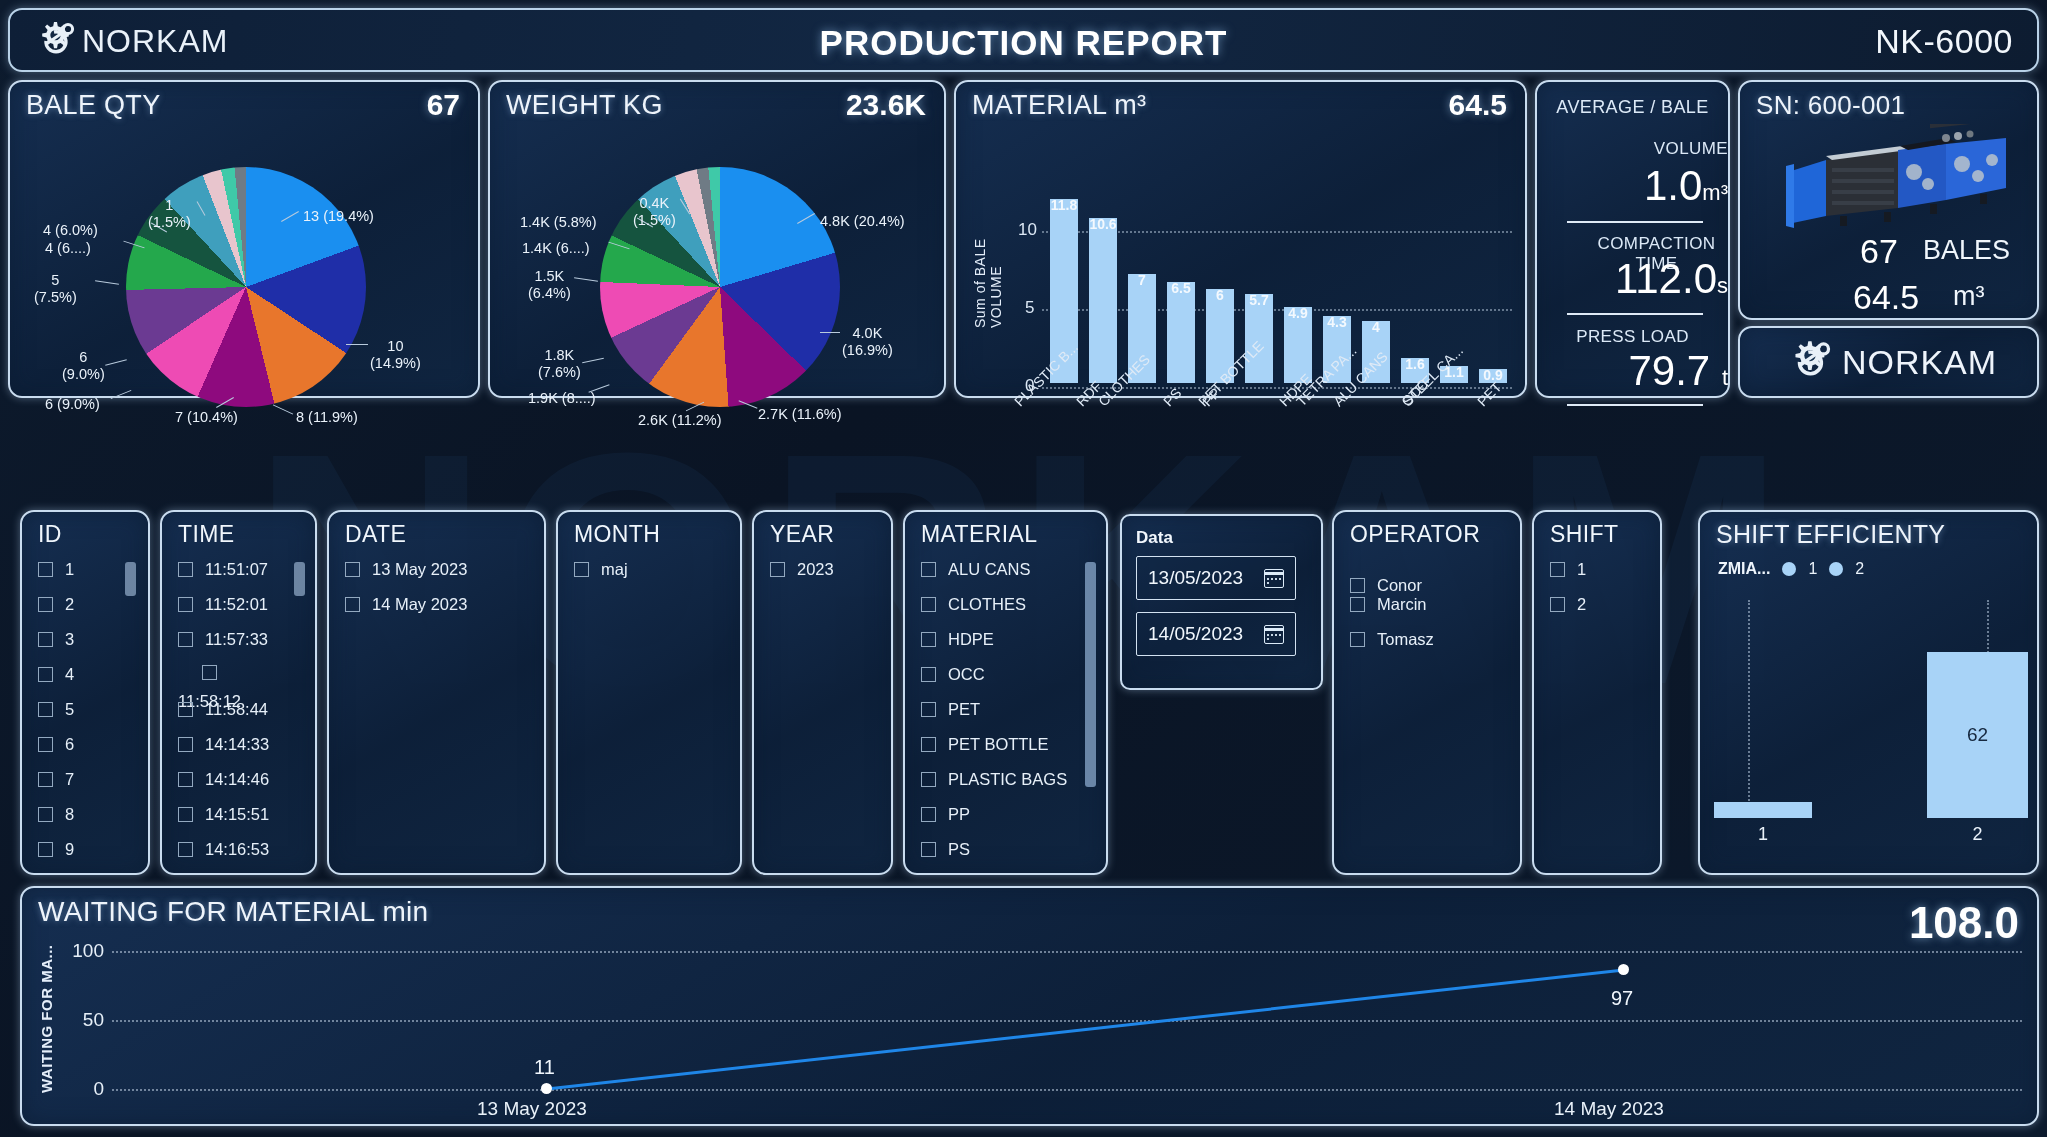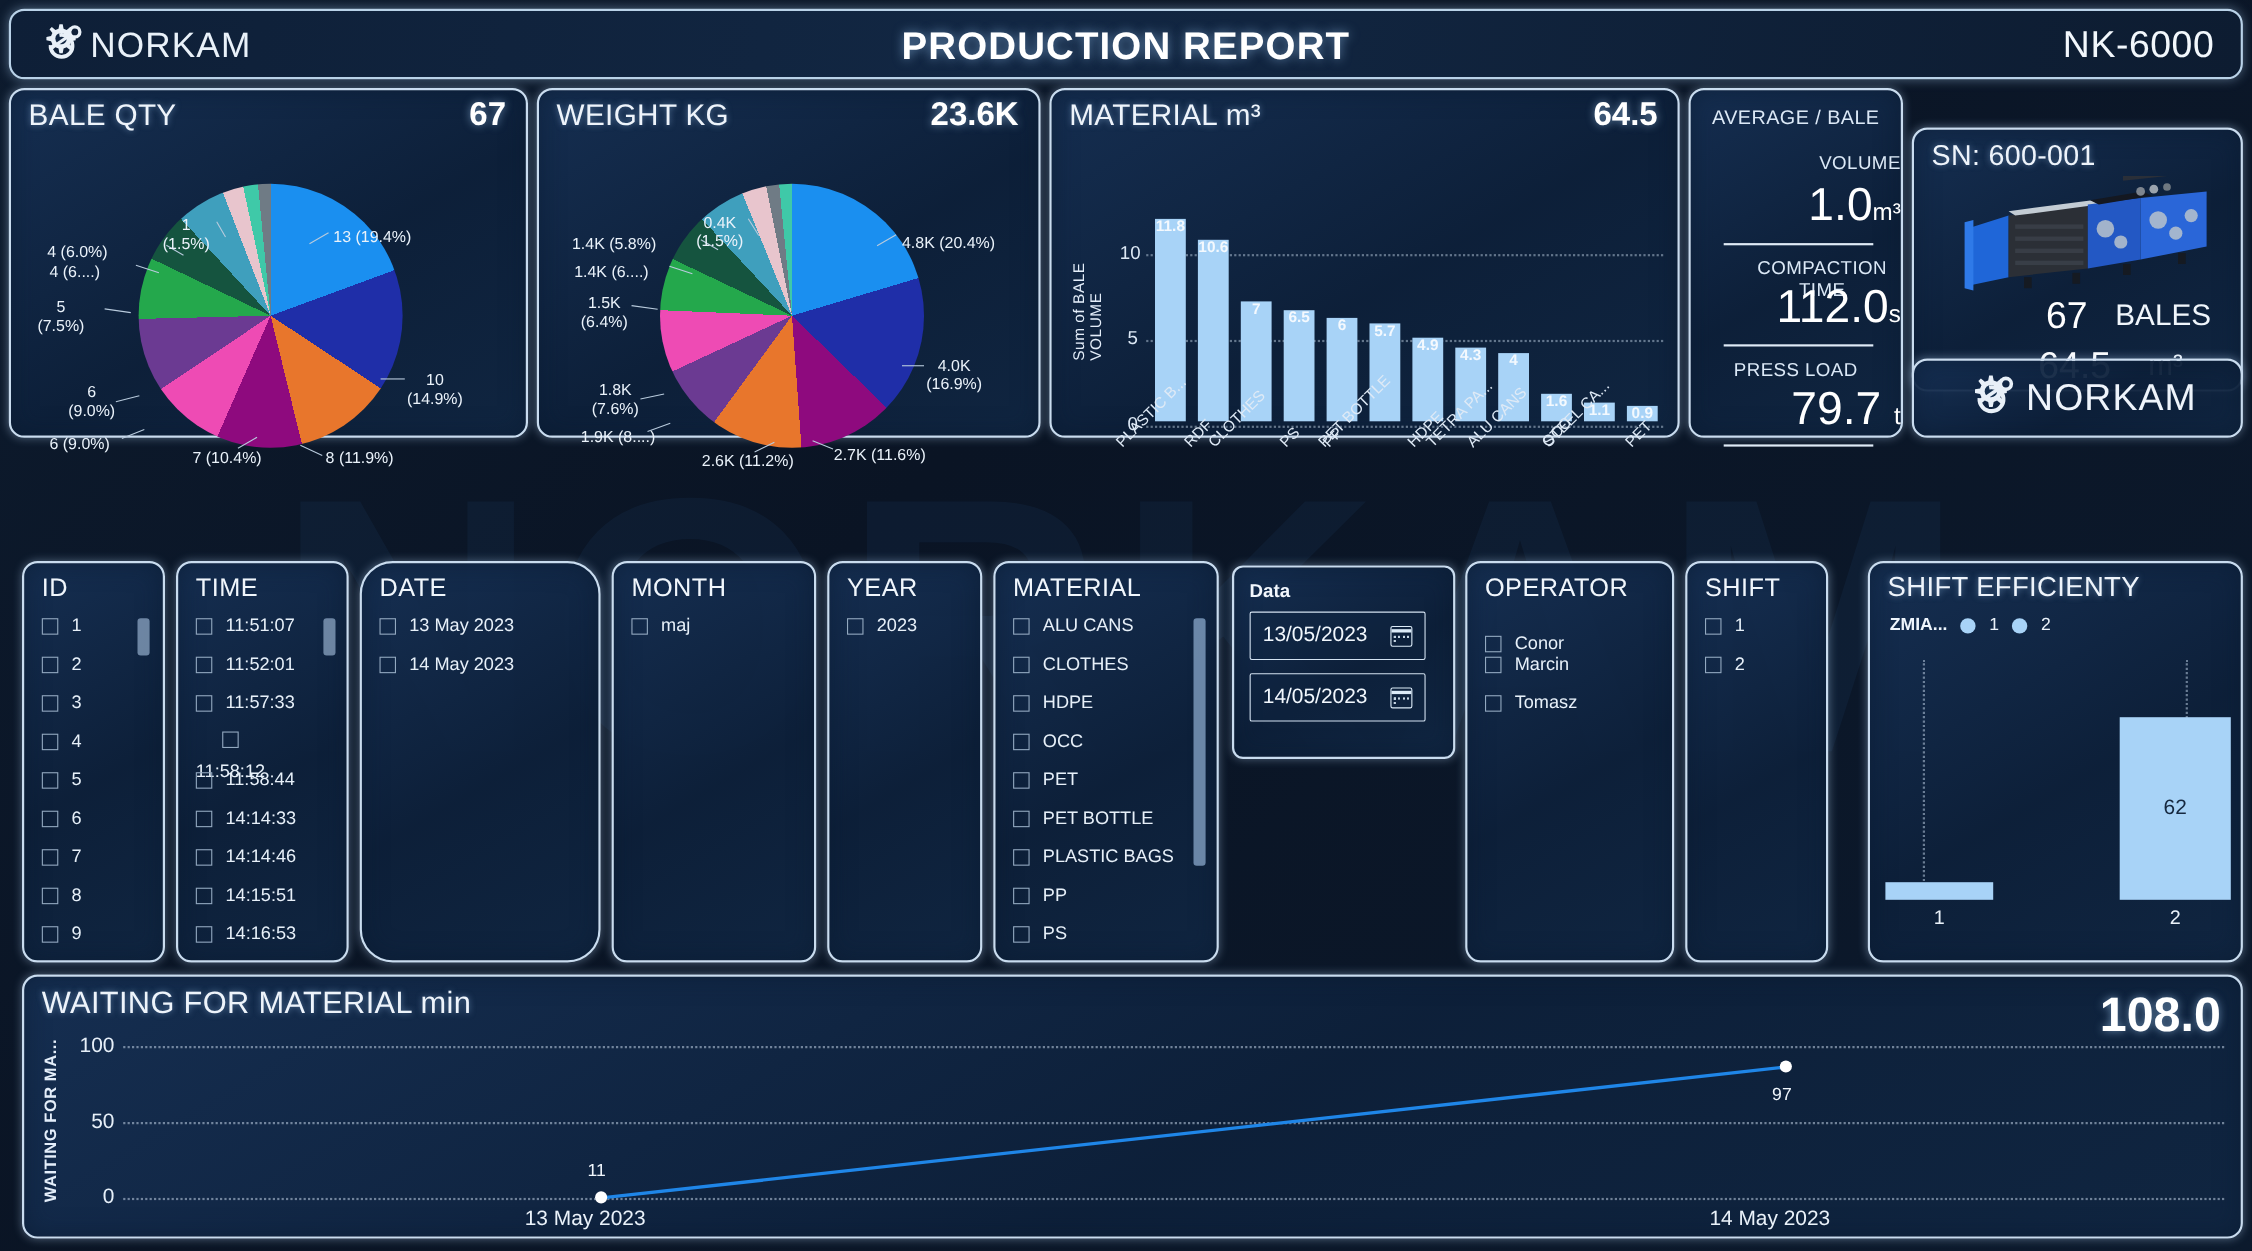--- a/index.html
+++ b/index.html
@@ -123,21 +123,21 @@
 
   
   .legend-dot { width: 14px; height: 14px; border-radius: 50%; background: #a8d3f7; display: inline-block; }
   .vdot { position: absolute; width: 0; border-left: 2px dotted rgba(200,218,238,.5); }
 
   
   .lc-ytick { position: absolute; color: #e6eff8; font-size: 19px; text-align: right; }
   .lc-grid { position: absolute; height: 0; border-top: 2px dotted rgba(210,226,244,.5); }
   .lc-xlabel { position: absolute; color: #eaf2fa; font-size: 19px; }
   .lc-dot { position: absolute; width: 11px; height: 11px; border-radius: 50%; background: #fff; }
-  .lc-val { position: absolute; color: #f1f7fd; font-size: 16px; }
+  .lc-val { position: absolute; color: #f1f7fd; font-size: 20px; }
 </style>
 </head>
 <body>
 
 <div class="wm">NORKAM</div>
 <div class="root">
 
   <div id="header">
     <div class="logo-wrap">
       <svg width="46" height="46" viewBox="0 0 46 46">
@@ -314,21 +314,21 @@
     </div>
     <div class="kpi-rule" style="left:30px; top:231px; width:136px;"></div>
 
     <div class="kpi-lbl" style="top:245px;">PRESS LOAD</div>
     <div class="kpi-val" style="top:265px;">
       <span>79.7</span> <span class="unit">t</span>
     </div>
     <div class="kpi-rule" style="left:30px; top:322px; width:136px;"></div>
   </div>
 
-  <div class="panel" style="left:1730px; top:72px; width:301px; height:240px;margin-top:36px;">
+  <div class="panel" style="left:1730px; top:72px; width:301px; height:240px;">
     <div class="panel-title" style="font-size:26px;">SN: 600-001</div>
 
     <svg width="240" height="115" viewBox="0 0 240 115" style="position:absolute; left:40px; top:42px;">
       <polygon points="8,48 46,36 46,92 8,100" fill="#1f66d8"></polygon>
       <polygon points="46,36 118,26 118,84 46,92" fill="#2b2f36"></polygon>
       <polygon points="46,32 122,22 128,26 52,36" fill="#c3ccd4"></polygon>
       <polygon points="118,26 166,20 166,76 118,84" fill="#2358c4"></polygon>
       <polygon points="166,20 226,14 226,64 166,76" fill="#2a66d8"></polygon>
       <polygon points="120,22 168,14 176,18 128,26" fill="#141821"></polygon>
       <rect x="150" y="6" width="48" height="14" fill="#2a2f38" transform="skewY(-6)"></rect>
@@ -453,21 +453,21 @@
     <div class="sl-item" style="top:293px;">
         <span class="cb"></span>
         <span class="sl-txt">14:15:51</span>
       </div>
     <div class="sl-item" style="top:328px;">
         <span class="cb"></span>
         <span class="sl-txt">14:16:53</span>
       </div>
   </div>
 
-  <div class="panel" style="left:319px; top:502px; width:219px; height:365px;border-radius:30px;">
+  <div class="panel" style="left:319px; top:502px; width:219px; height:365px;">
     <div class="slicer-title">DATE</div>
     <div class="sl-item" style="top:48px;">
         <span class="cb"></span>
         <span class="sl-txt">13 May 2023</span>
       </div>
     <div class="sl-item" style="top:83px;">
         <span class="cb"></span>
         <span class="sl-txt">14 May 2023</span>
       </div>
   </div>

